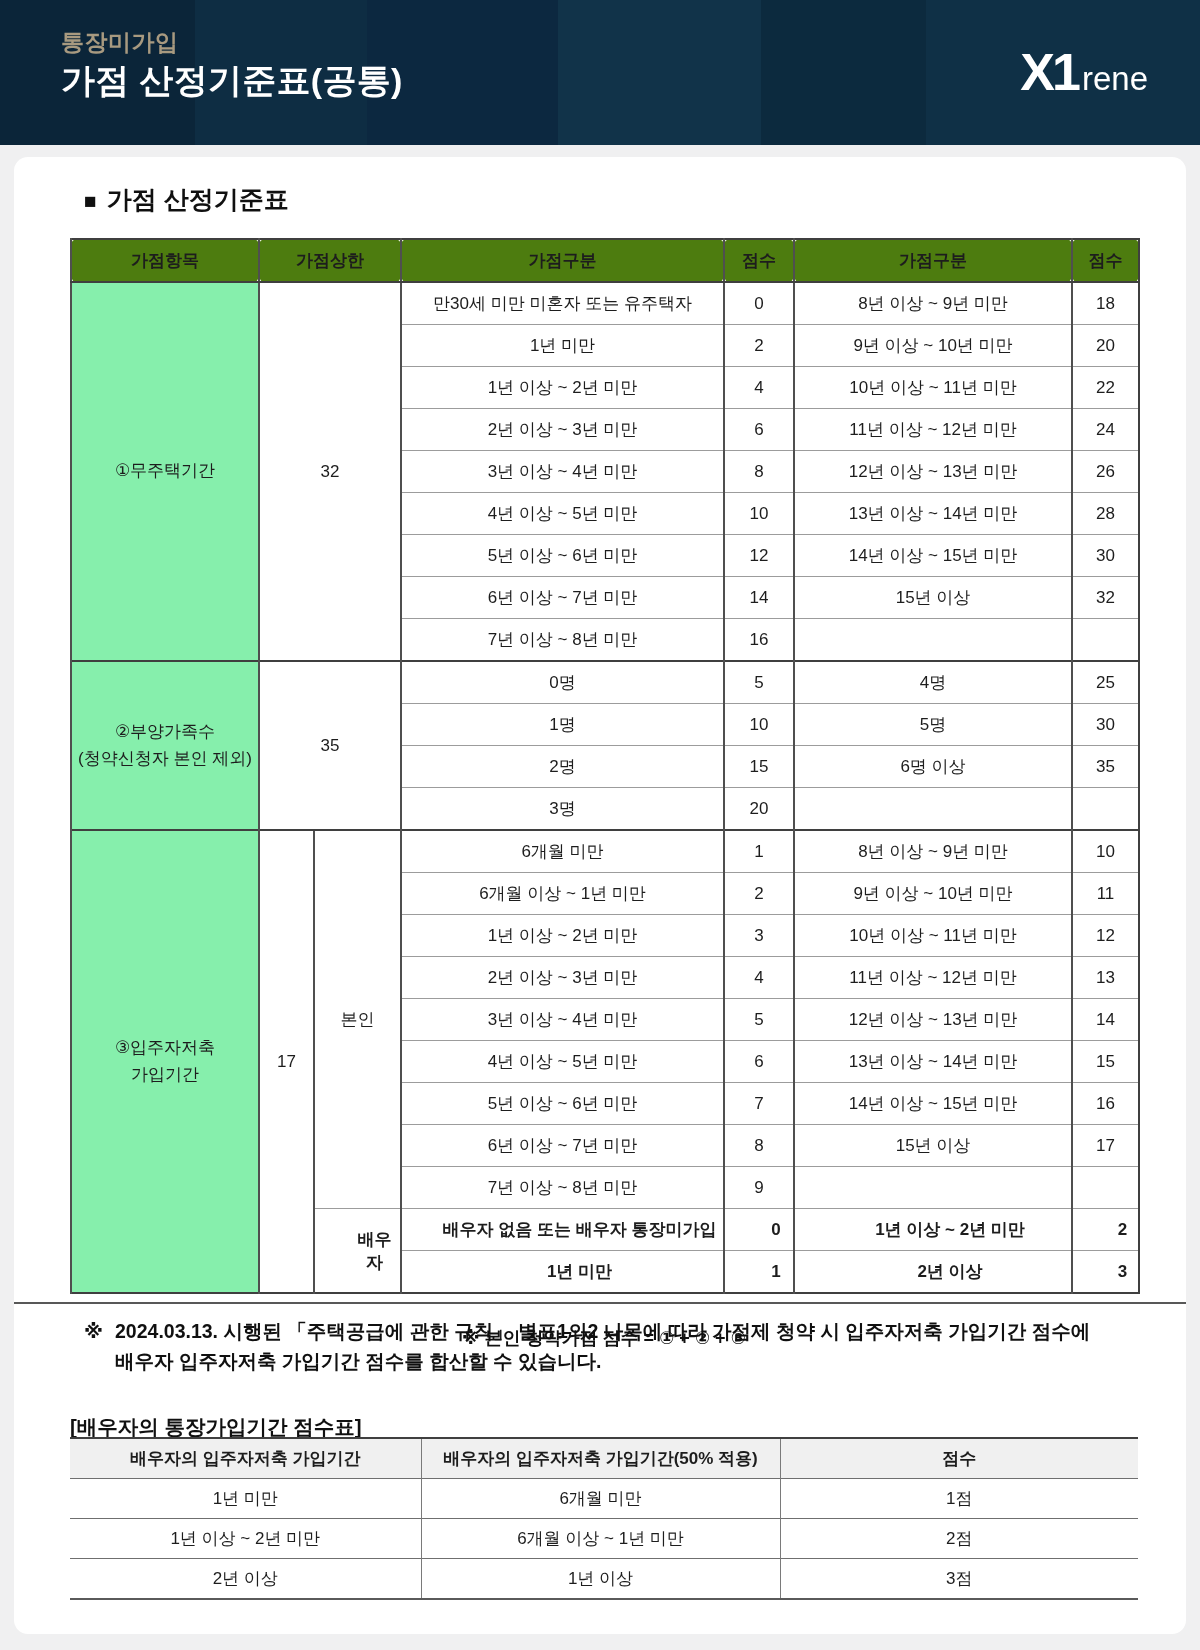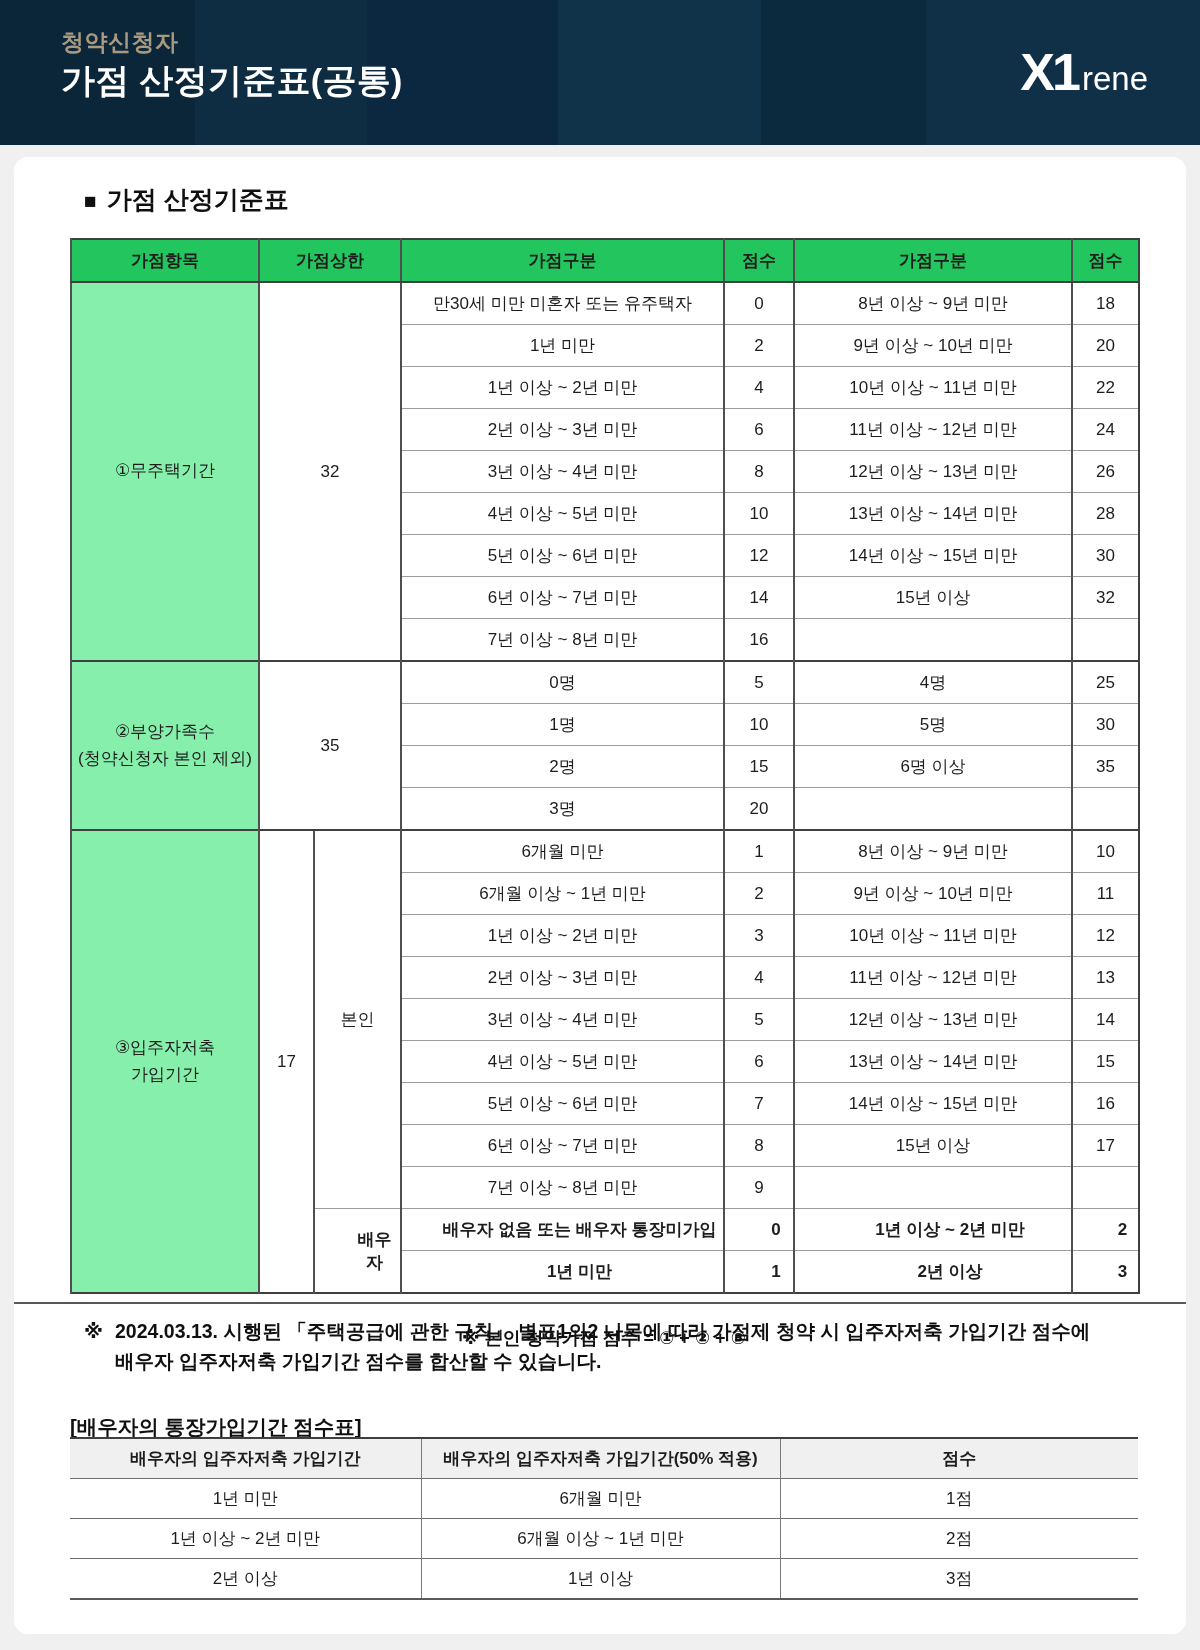--- a/index.html
+++ b/index.html
@@ -46,22 +46,23 @@
     border-collapse:collapse; table-layout:fixed;
     border:2px solid #3f3f3f;
   }
   .main-table th, .main-table td {
     height:41px; padding:0 4px; text-align:center; vertical-align:middle;
     font-size:17px; color:#1d1d1d;
     border-left:2px solid #4f4f4f;
     border-top:1px solid #9c9c9c;
   }
   .main-table th {
-    background:#22c55e; font-weight:700;
+    background:#4d7c0f; font-weight:700;
     border-bottom:2px solid #3f3f3f;
+    border-radius:6px;
   }
   .main-table tr.sec-start td { border-top:2px solid #3f3f3f; }
   .main-table td.item-cell { background:#86efac; font-weight:400; line-height:1.55; }
   .main-table td.cap-cell, .main-table td.sub-cell { background:#ffffff; font-weight:400; }
   .main-table td.b { font-weight:700;padding-left:38px; }
 
   
   .formula {
     position:absolute; left:56px; top:1169px; width:1068px;
     text-align:center; font-size:18px; font-weight:700; color:#111;
@@ -92,21 +93,21 @@
   .spouse-table th { background:#f0f0f0; font-weight:700; border-top:none; }
   .spouse-table th:first-child, .spouse-table td:first-child { border-left:none; }
 </style>
 </head>
 <body>
 
 <div class="page">
 
   <div class="banner">
     <div class="banner-text">
-      <div class="project-name">청약신청자</div>
+      <div class="project-name">통장미가입</div>
       <div class="doc-title">가점 산정기준표(공통)</div>
     </div>
     <div class="logo">
       <span class="logo-mark">X1</span>
       <span class="logo-sub">rene</span>
     </div>
   </div>
 
   <div class="card">
 

